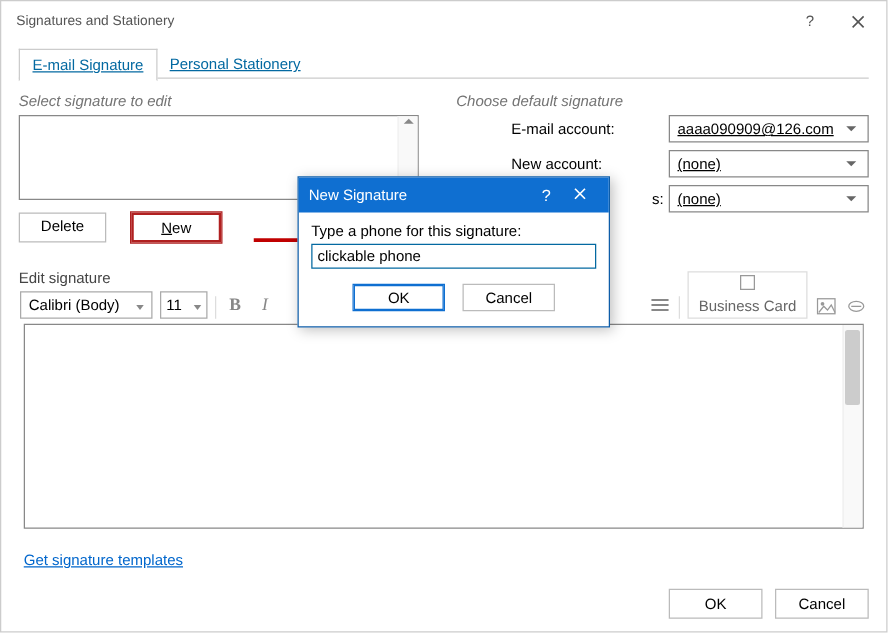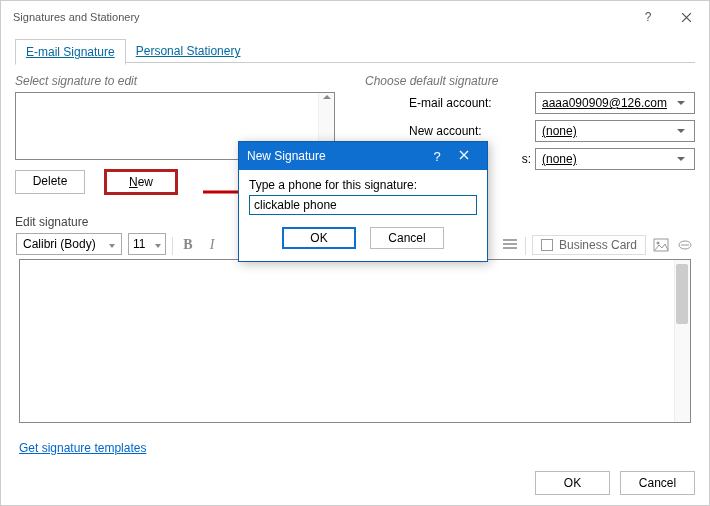--- a/index.html
+++ b/index.html
@@ -32,21 +32,21 @@
   .combo { flex: 1; height: 22px; border: 1px solid #888; background: #fff; display: flex; align-items: center; padding: 0 6px; position: relative; }
   .combo .cv { flex: 1; text-decoration: underline; }
   .combo .cd { width: 14px; display: flex; justify-content: center; align-items: center; }
   .combo .cd::after { content: ""; width:0;height:0;border-left:4px solid transparent;border-right:4px solid transparent;border-top:4px solid #666;}
   .editlabel { position: absolute; left: 14px; top: 214px; color: #444; }
   .toolbar { position: absolute; left: 14px; top: 229px; right: 14px; height: 26px; border: 1px solid transparent; display: flex; align-items: flex-end; gap: 6px; background: #fff; }
   .fontcombo { width: 106px; height: 22px; border: 1px solid #aaa; display: flex; align-items: center; padding: 0 6px; justify-content: space-between; }
   .sizecombo { width: 38px; height: 22px; border: 1px solid #aaa; display: flex; align-items: center; padding: 0 4px; justify-content: space-between;}
   .fbt { width: 18px; height: 20px; display:flex;align-items:center;justify-content:center;color:#888; font-family: "Times New Roman", serif; font-size:14px;}
   .divider { width:1px; height:18px; background:#ddd;}
-  .bizcard { border:1px solid #ddd; padding:2px 8px; display:flex; align-items:center; gap:6px; color:#666;}
+  .bizcard { border:1px solid #ddd; padding:2px 8px; display:flex; align-items:center; gap:6px; color:#666;flex-direction:column;}
   .bizcard .bic { width:12px;height:12px;border:1px solid #999; display:inline-block;}
   .editor { position: absolute; left: 18px; right: 18px; top: 258px; height: 164px; border: 1px solid #888; background: #fff; }
   .editor .sbv { position:absolute;right:0;top:0;bottom:0;width:16px;background:#f9f9f9;border-left:1px solid #eee;}
   .editor .thumb { position:absolute;right:2px;top:4px;width:12px;height:60px;background:#ccc;border-radius:2px;}
   .link { color: #0066cc; text-decoration: underline; cursor: pointer; position: absolute; left: 18px; top: 440px;}
   .footer { position: absolute; right: 14px; bottom: 10px; display: flex; gap: 10px; }
   .footer .btn { width: 75px; padding: 4px 0; font-size:12px;}
   
   .modal { position: absolute; left: 237px; top: 140px; width: 250px; border: 1px solid #0e5da8; background: #fff; box-shadow: 2px 2px 10px rgba(0,0,0,0.25); }
   .mtitle { background: #0f6fd1; color: #fff; height: 28px; display: flex; align-items: center; padding: 0 8px; }

